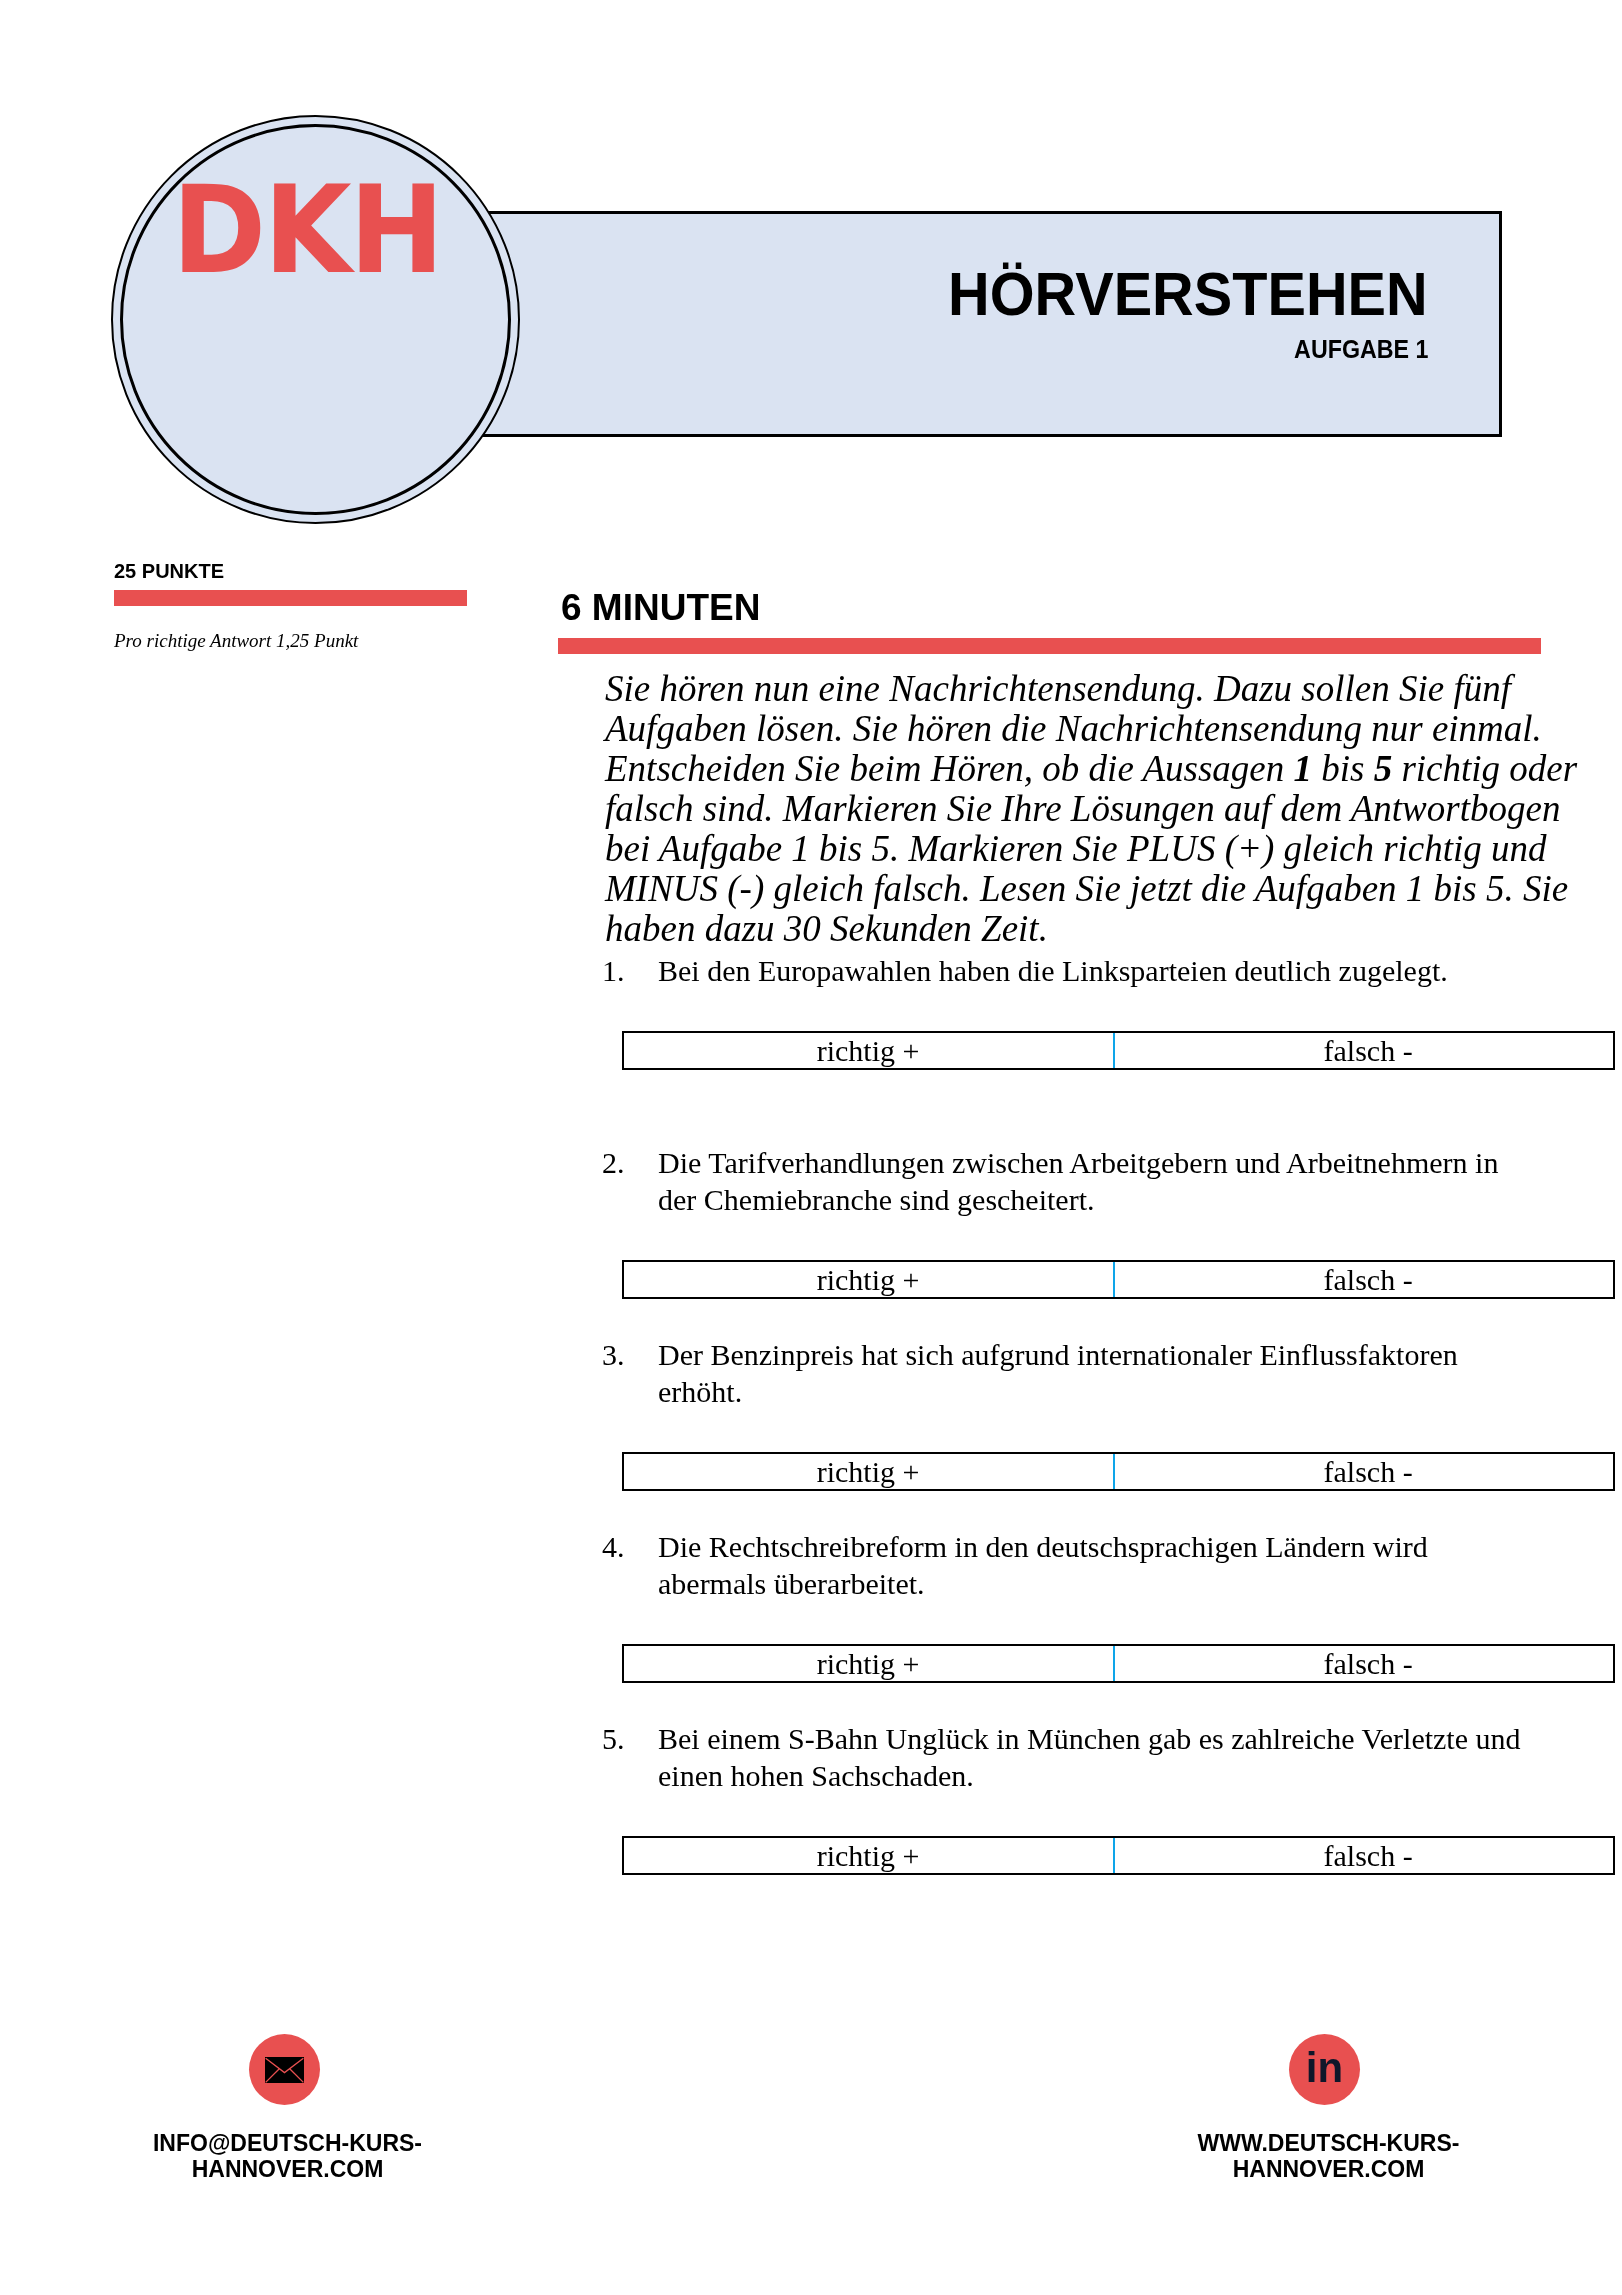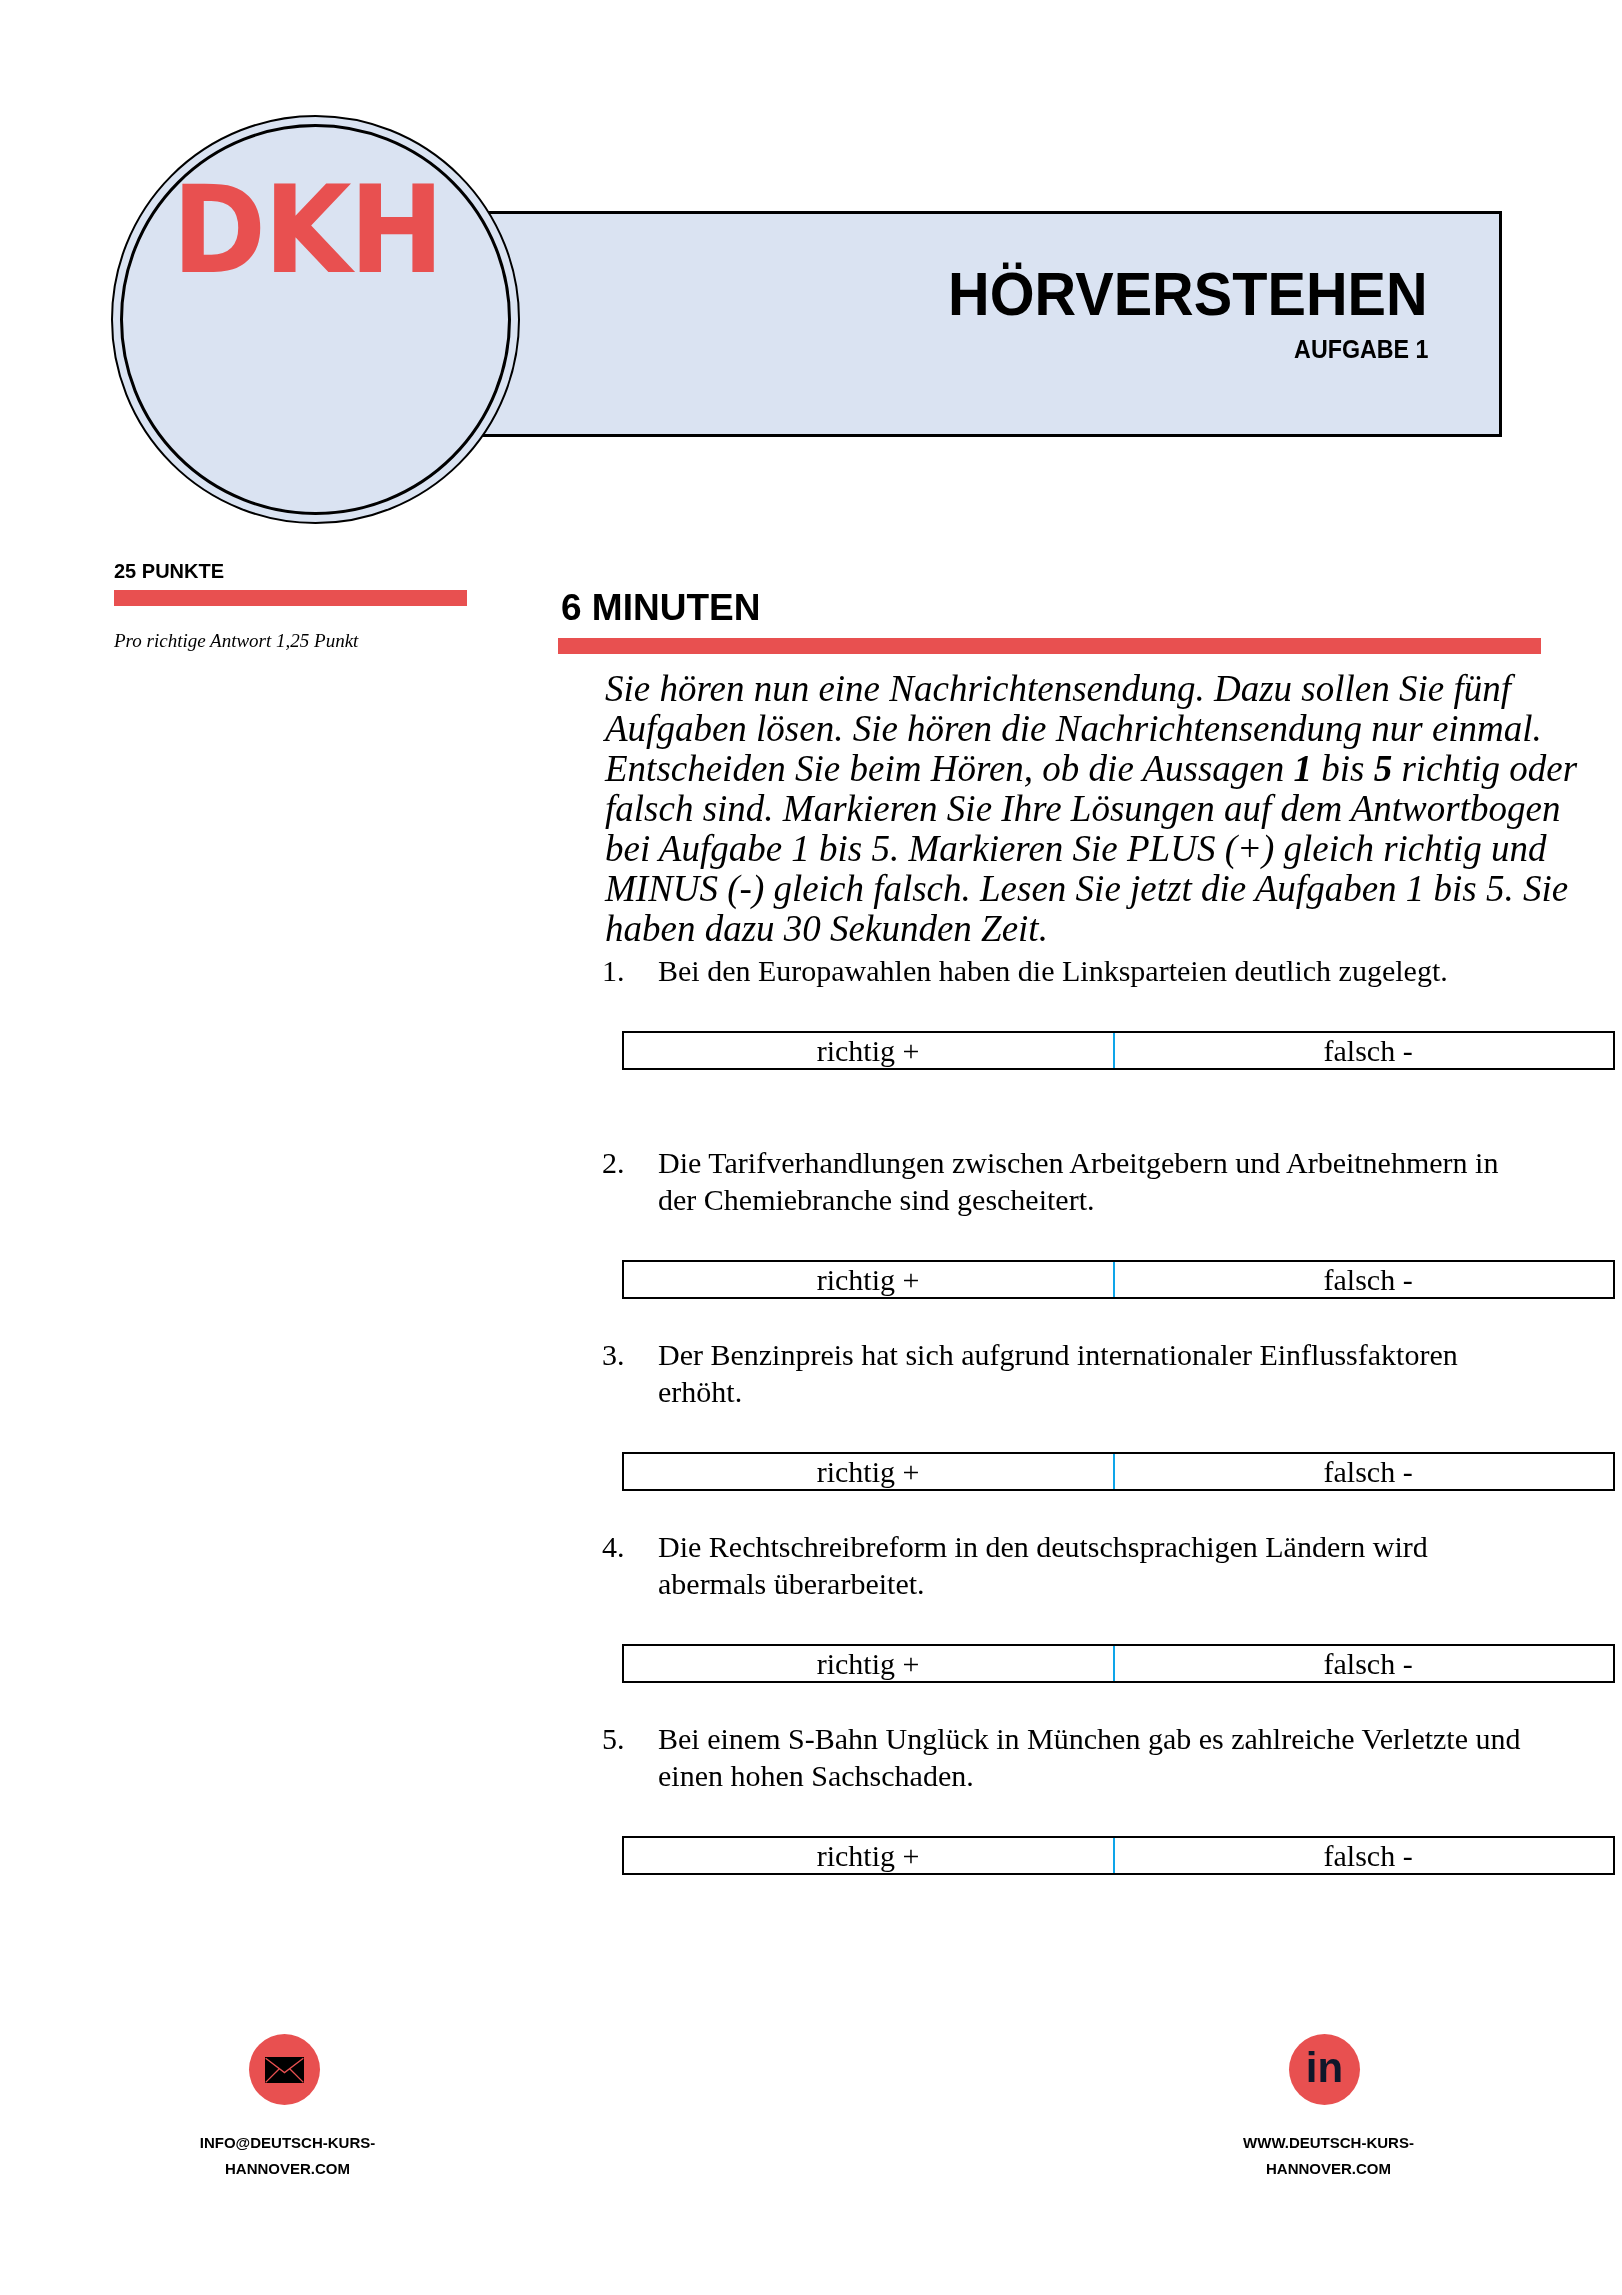--- a/index.html
+++ b/index.html
@@ -31,21 +31,21 @@
   .answer-table { margin: 42px 0 0 19.6px; width: 993px; height: 39px; display: flex; border: 2.6px solid #000; border-left-width: 2px; border-right-width: 2px; box-sizing: border-box; }
   .answer-cell { flex: 1; display: flex; align-items: center; justify-content: center; font-size: 30px; line-height: 1; }
   .answer-cell + .answer-cell { border-left: 2px solid #0ea5e9; padding-left: 9px; }
   .q-block { height: 192px; }
 
   
   .foot-icon { width: 71px; height: 71px; border-radius: 50%; background: #e85050; display: flex; align-items: center; justify-content: center; }
   .mail-icon { left: 249px; top: 2034px; }
   .in-icon { left: 1289px; top: 2034px; }
   .in-glyph { font-family: "Liberation Sans", sans-serif; font-weight: bold; font-size: 42px; color: #0f172a; line-height: 1; margin-top: -3.9px; }
-  .foot-text { font-family: "Liberation Sans", sans-serif; font-weight: bold; font-size: 15px; line-height: 26px; text-align: center; width: 327px; }
+  .foot-text { font-family: "Liberation Sans", sans-serif; font-weight: bold; font-size: 23px; line-height: 26px; text-align: center; width: 327px; }
   .foot-left { left: 124px; top: 2130px; }
   .foot-right { left: 1165px; top: 2130px; }
 </style>
 </head>
 <body>
 
 <div class="abs header-rect"></div>
 <div class="abs logo-outer"></div>
 <div class="abs logo-inner"></div>
 <div class="abs logo-text">DKH</div>

